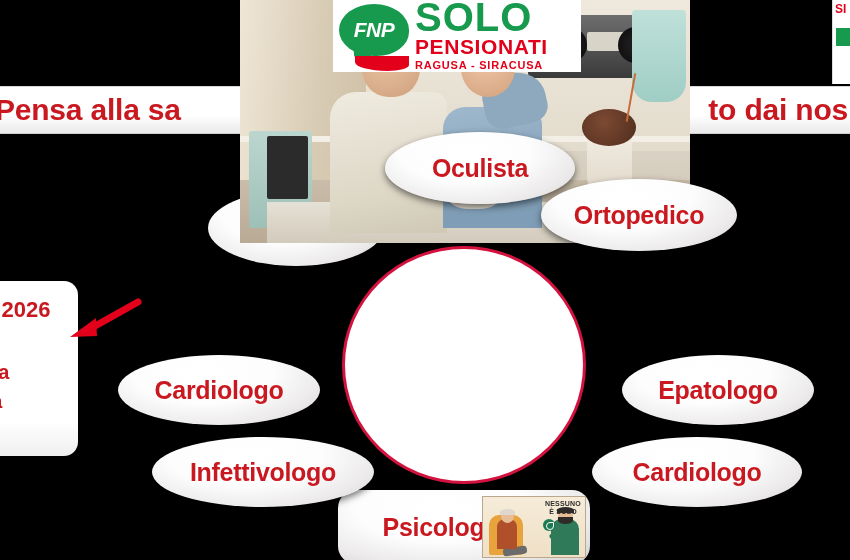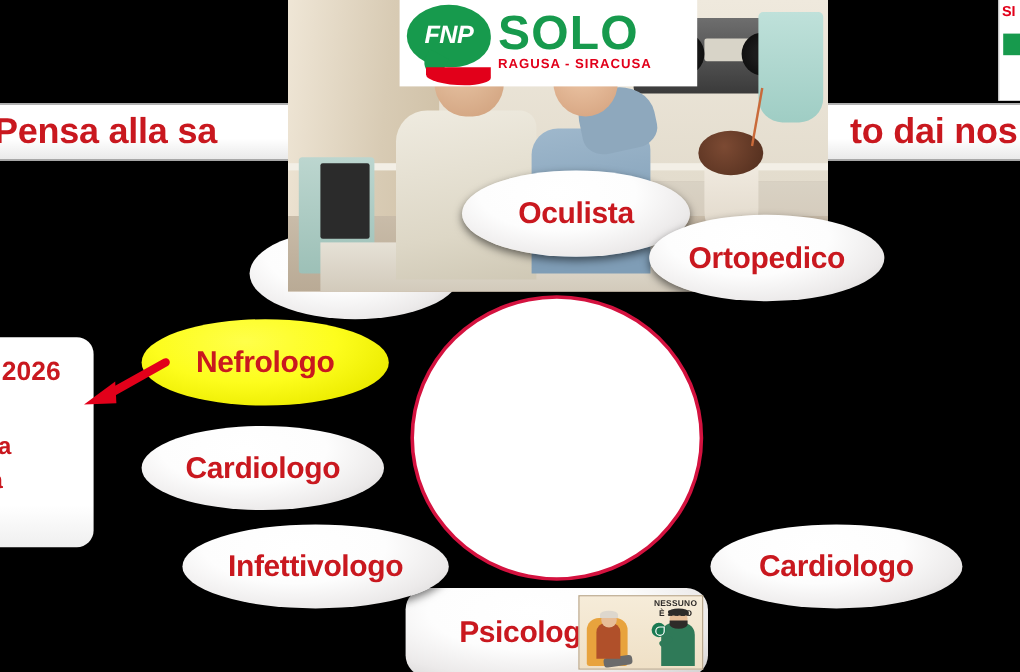--- a/index.html
+++ b/index.html
@@ -221,21 +221,21 @@
     letter-spacing: -0.3px;
   }
   .oval.highlight {
     background:
       radial-gradient(ellipse at 42% 26%, #ffff4a 0%, #fdfd1d 45%, #ecec00 78%, #d2d200 100%);
   }
   .oval.rounded-rect { border-radius: 18px; }
 
   
   #oval-empty      { left: 208px; top: 190px;  width: 176px; height: 76px; z-index: 4; }
-  #oval-oculista   { left: 385px; top: 142px;  width: 190px; height: 72px; }
+  #oval-oculista   { left: 385px; top: 132px;  width: 190px; height: 72px; }
   #oval-ortopedico { left: 541px; top: 179px;  width: 196px; height: 72px; }
   #oval-otorino    { left: 603px; top: 272px;  width: 181px; height: 70px; }
   #oval-epatologo  { left: 622px; top: 355px;  width: 192px; height: 70px; }
   #oval-diabetologo{ left: 592px; top: 437px;  width: 210px; height: 70px; }
   #oval-psicologo  { left: 338px; top: 490px;  width: 252px; height: 74px; }
   #oval-infettiv   { left: 152px; top: 437px;  width: 222px; height: 70px; justify-content: center; }
   #oval-cardiologo { left: 118px; top: 355px;  width: 202px; height: 70px; }
   #oval-nefrologo  { left: 118px; top: 266px;  width: 206px; height: 72px; z-index: 9; }
 
   
@@ -354,54 +354,55 @@
 
   <div class="logo">
     <div class="logo-mark">
       <div class="logo-blob"></div>
       <div class="logo-tail"></div>
       <div class="logo-fnp">FNP</div>
       <div class="logo-swoosh"></div>
     </div>
     <div class="logo-words">
       <div class="logo-cisl">SOLO</div>
+      <div class="logo-pens">PENSIONATI</div>
       <div class="logo-prov">RAGUSA - SIRACUSA</div>
     </div>
   </div>
 
   <div class="corner-card">
     <div class="cc-txt">SI</div>
     <div class="cc-box"></div>
   </div>
 
   <div class="hub"></div>
 
   <div class="oval" id="oval-empty">
     <span class="oval-label"></span>
   </div>
   <div class="oval" id="oval-oculista">
     <span class="oval-label">Oculista</span>
   </div>
   <div class="oval" id="oval-ortopedico">
     <span class="oval-label">Ortopedico</span>
   </div>
+  <div class="oval" id="oval-epatologo">
+    <span class="oval-label">Epatologo</span>
+  </div>
   <div class="oval" id="oval-diabetologo">
     <span class="oval-label">Cardiologo</span>
   </div>
   <div class="oval rounded-rect" id="oval-psicologo">
     <span class="oval-label" style="margin-right:46px;">Psicologo</span>
   </div>
   <div class="oval" id="oval-infettiv">
     <span class="oval-label">Infettivologo</span>
   </div>
   <div class="oval" id="oval-cardiologo">
     <span class="oval-label">Cardiologo</span>
-  </div>
-  <div class="oval highlight" id="oval-nefrologo">
-    <span class="oval-label">Nefrologo</span>
   </div>
 
   <div class="psico-img">
     <div class="pi-bg"></div>
     <div class="pi-chair"></div>
     <div class="pi-legs"></div>
     <div class="pi-oldman-body"></div>
     <div class="pi-oldman-head"></div>
     <div class="pi-oldman-hair"></div>
     <div class="pi-young-body"></div>

